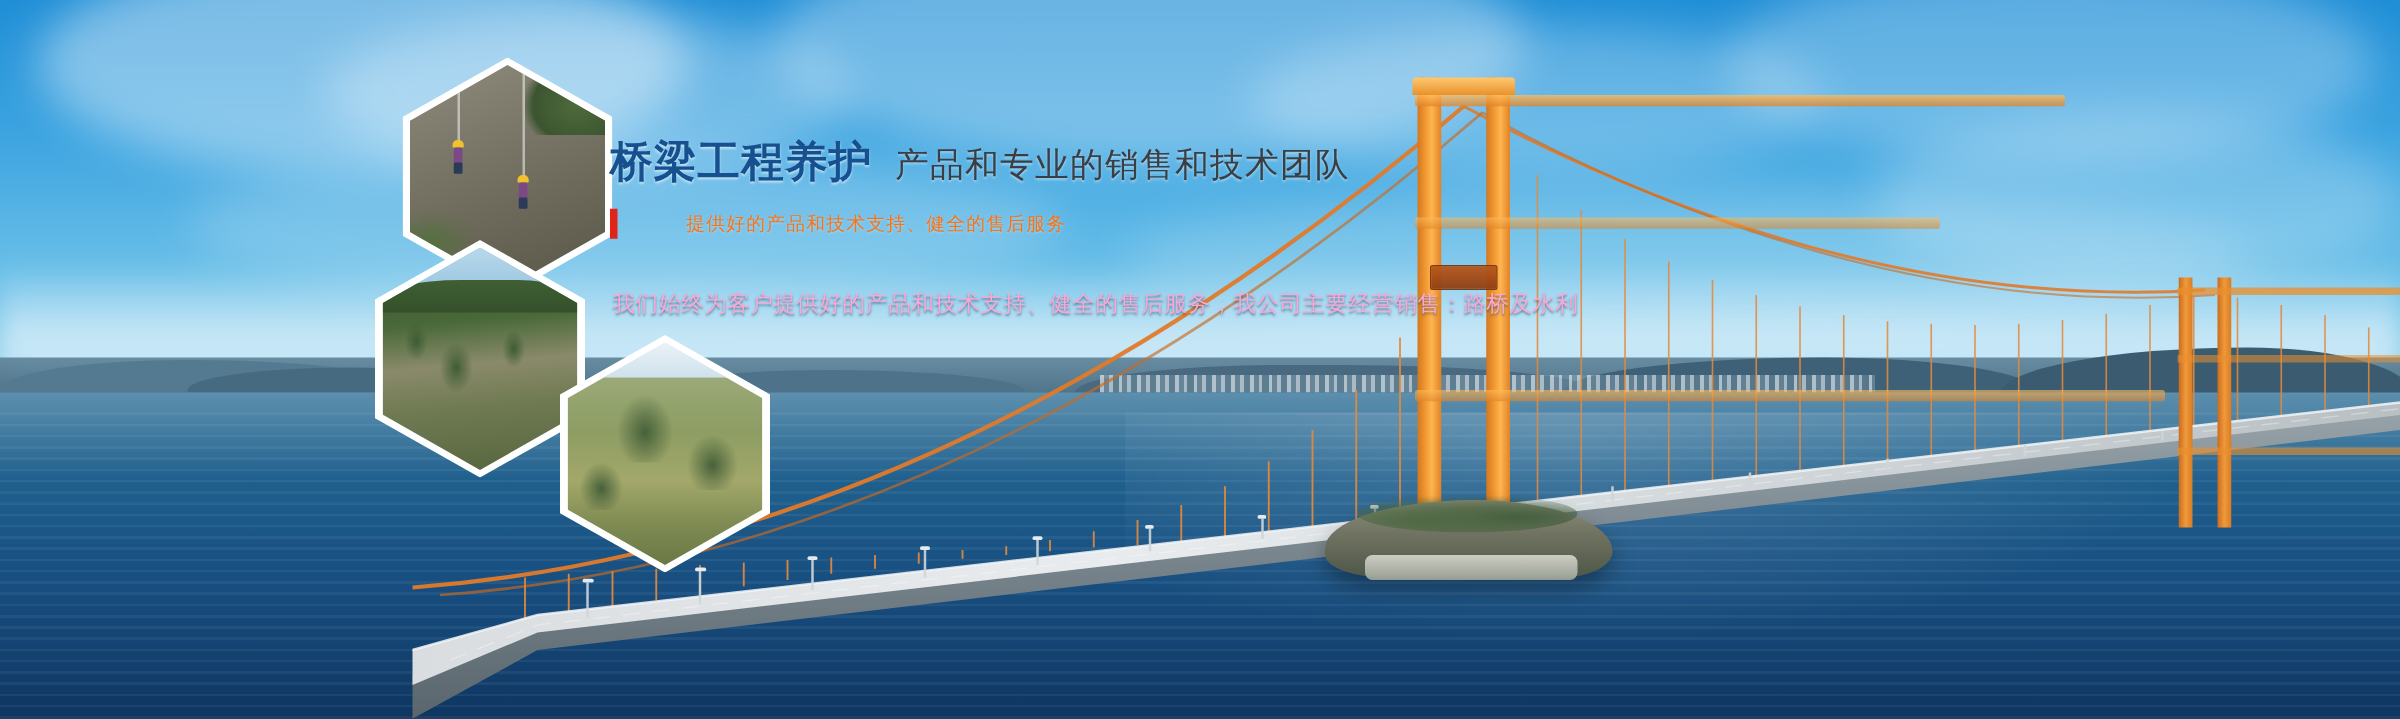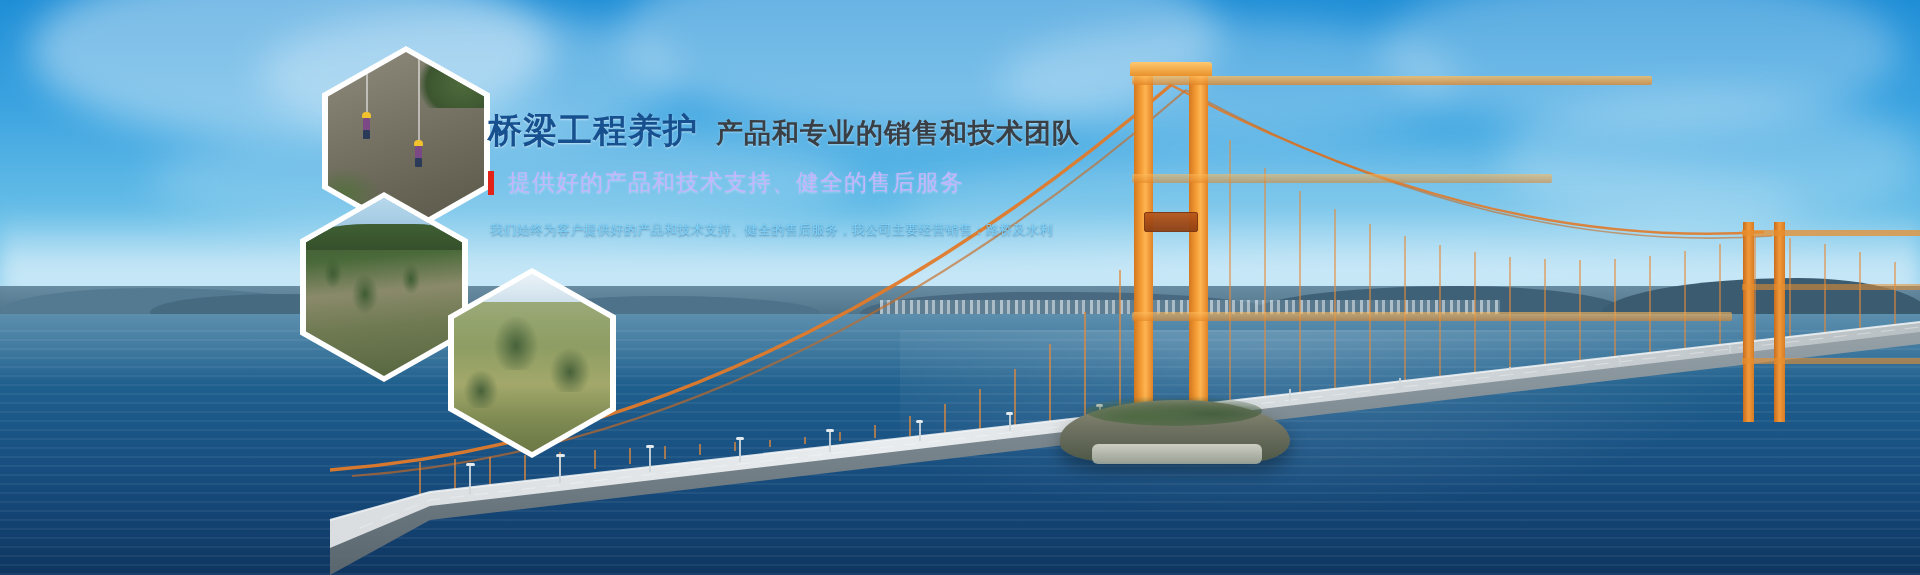--- a/index.html
+++ b/index.html
@@ -221,37 +221,38 @@
 
   .headline {
     display:flex; align-items:baseline; gap:18px;
     line-height:1.1; white-space:nowrap;
   }
   .headline .main {
     font-size:34px; font-weight:bold; color:#16508f; letter-spacing:1px;
     text-shadow:0 1px 2px rgba(255,255,255,.55);
   }
   .headline .sub {
-    font-size:27px; font-weight:bold; color:#3a3f45; letter-spacing:1px;
+    font-size:27px; font-weight:normal; color:#3a3f45; letter-spacing:1px;
     text-shadow:0 1px 2px rgba(255,255,255,.4);
   }
 
   .tagline {
     display:flex; align-items:center; gap:14px;
     margin-top:18px;
   }
   .tagbar { width:6px; height:24px; background:#e2231a; flex:0 0 auto; }
   .tagtext {
-    font-size:23px; color:#c4b5fd; letter-spacing:1px; white-space:nowrap;
+    font-size:15px; color:#f97316; letter-spacing:1px; white-space:nowrap;
     text-shadow:0 1px 2px rgba(255,255,255,.35);
+    margin-left:41px;
   }
 
   .desc {
-    margin-top:20px; margin-left:2px;
-    font-size:13px; line-height:1.85; color:#7dd3fc; letter-spacing:.4px;
+    margin-top:36px; margin-left:2px;
+    font-size:18px; line-height:1.85; color:#f9a8d4; letter-spacing:.4px;
     text-shadow:0 1px 2px rgba(10,50,85,.55);
     max-width:400px;
   }
   .desc .l { display:block; white-space:nowrap; }
 </style>
 </head>
 <body>
 
 <div class="banner">
 

